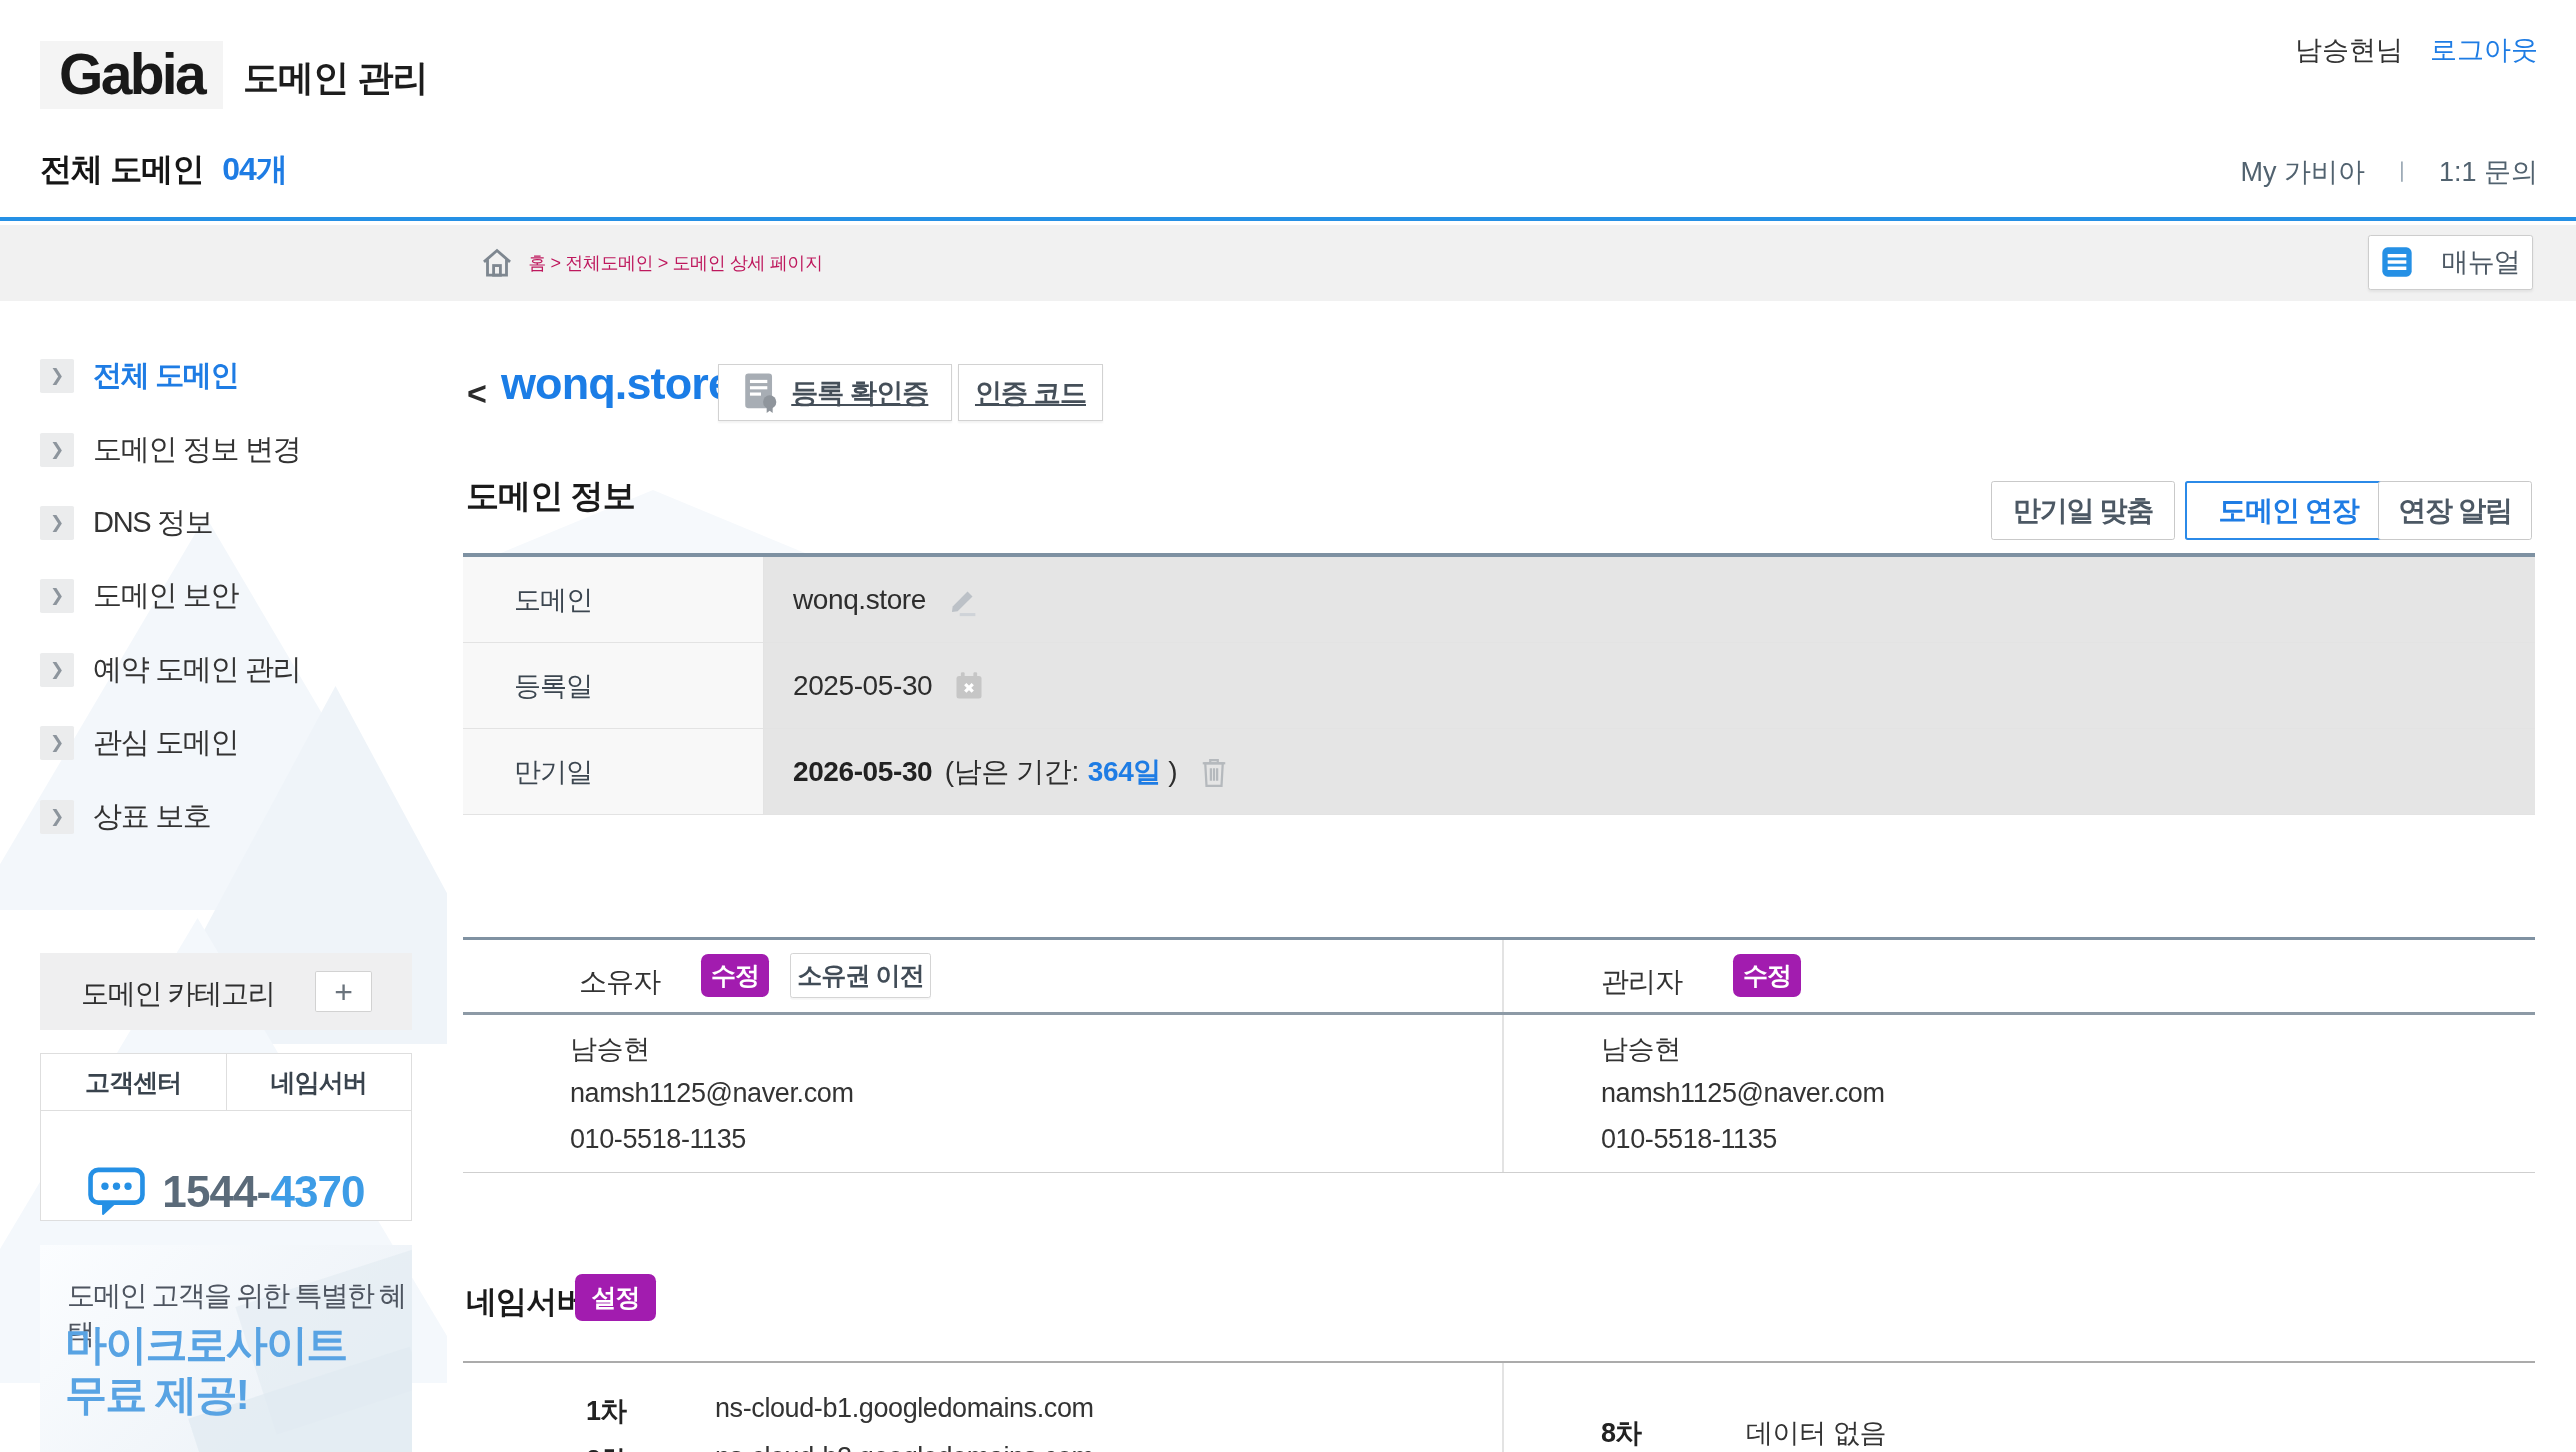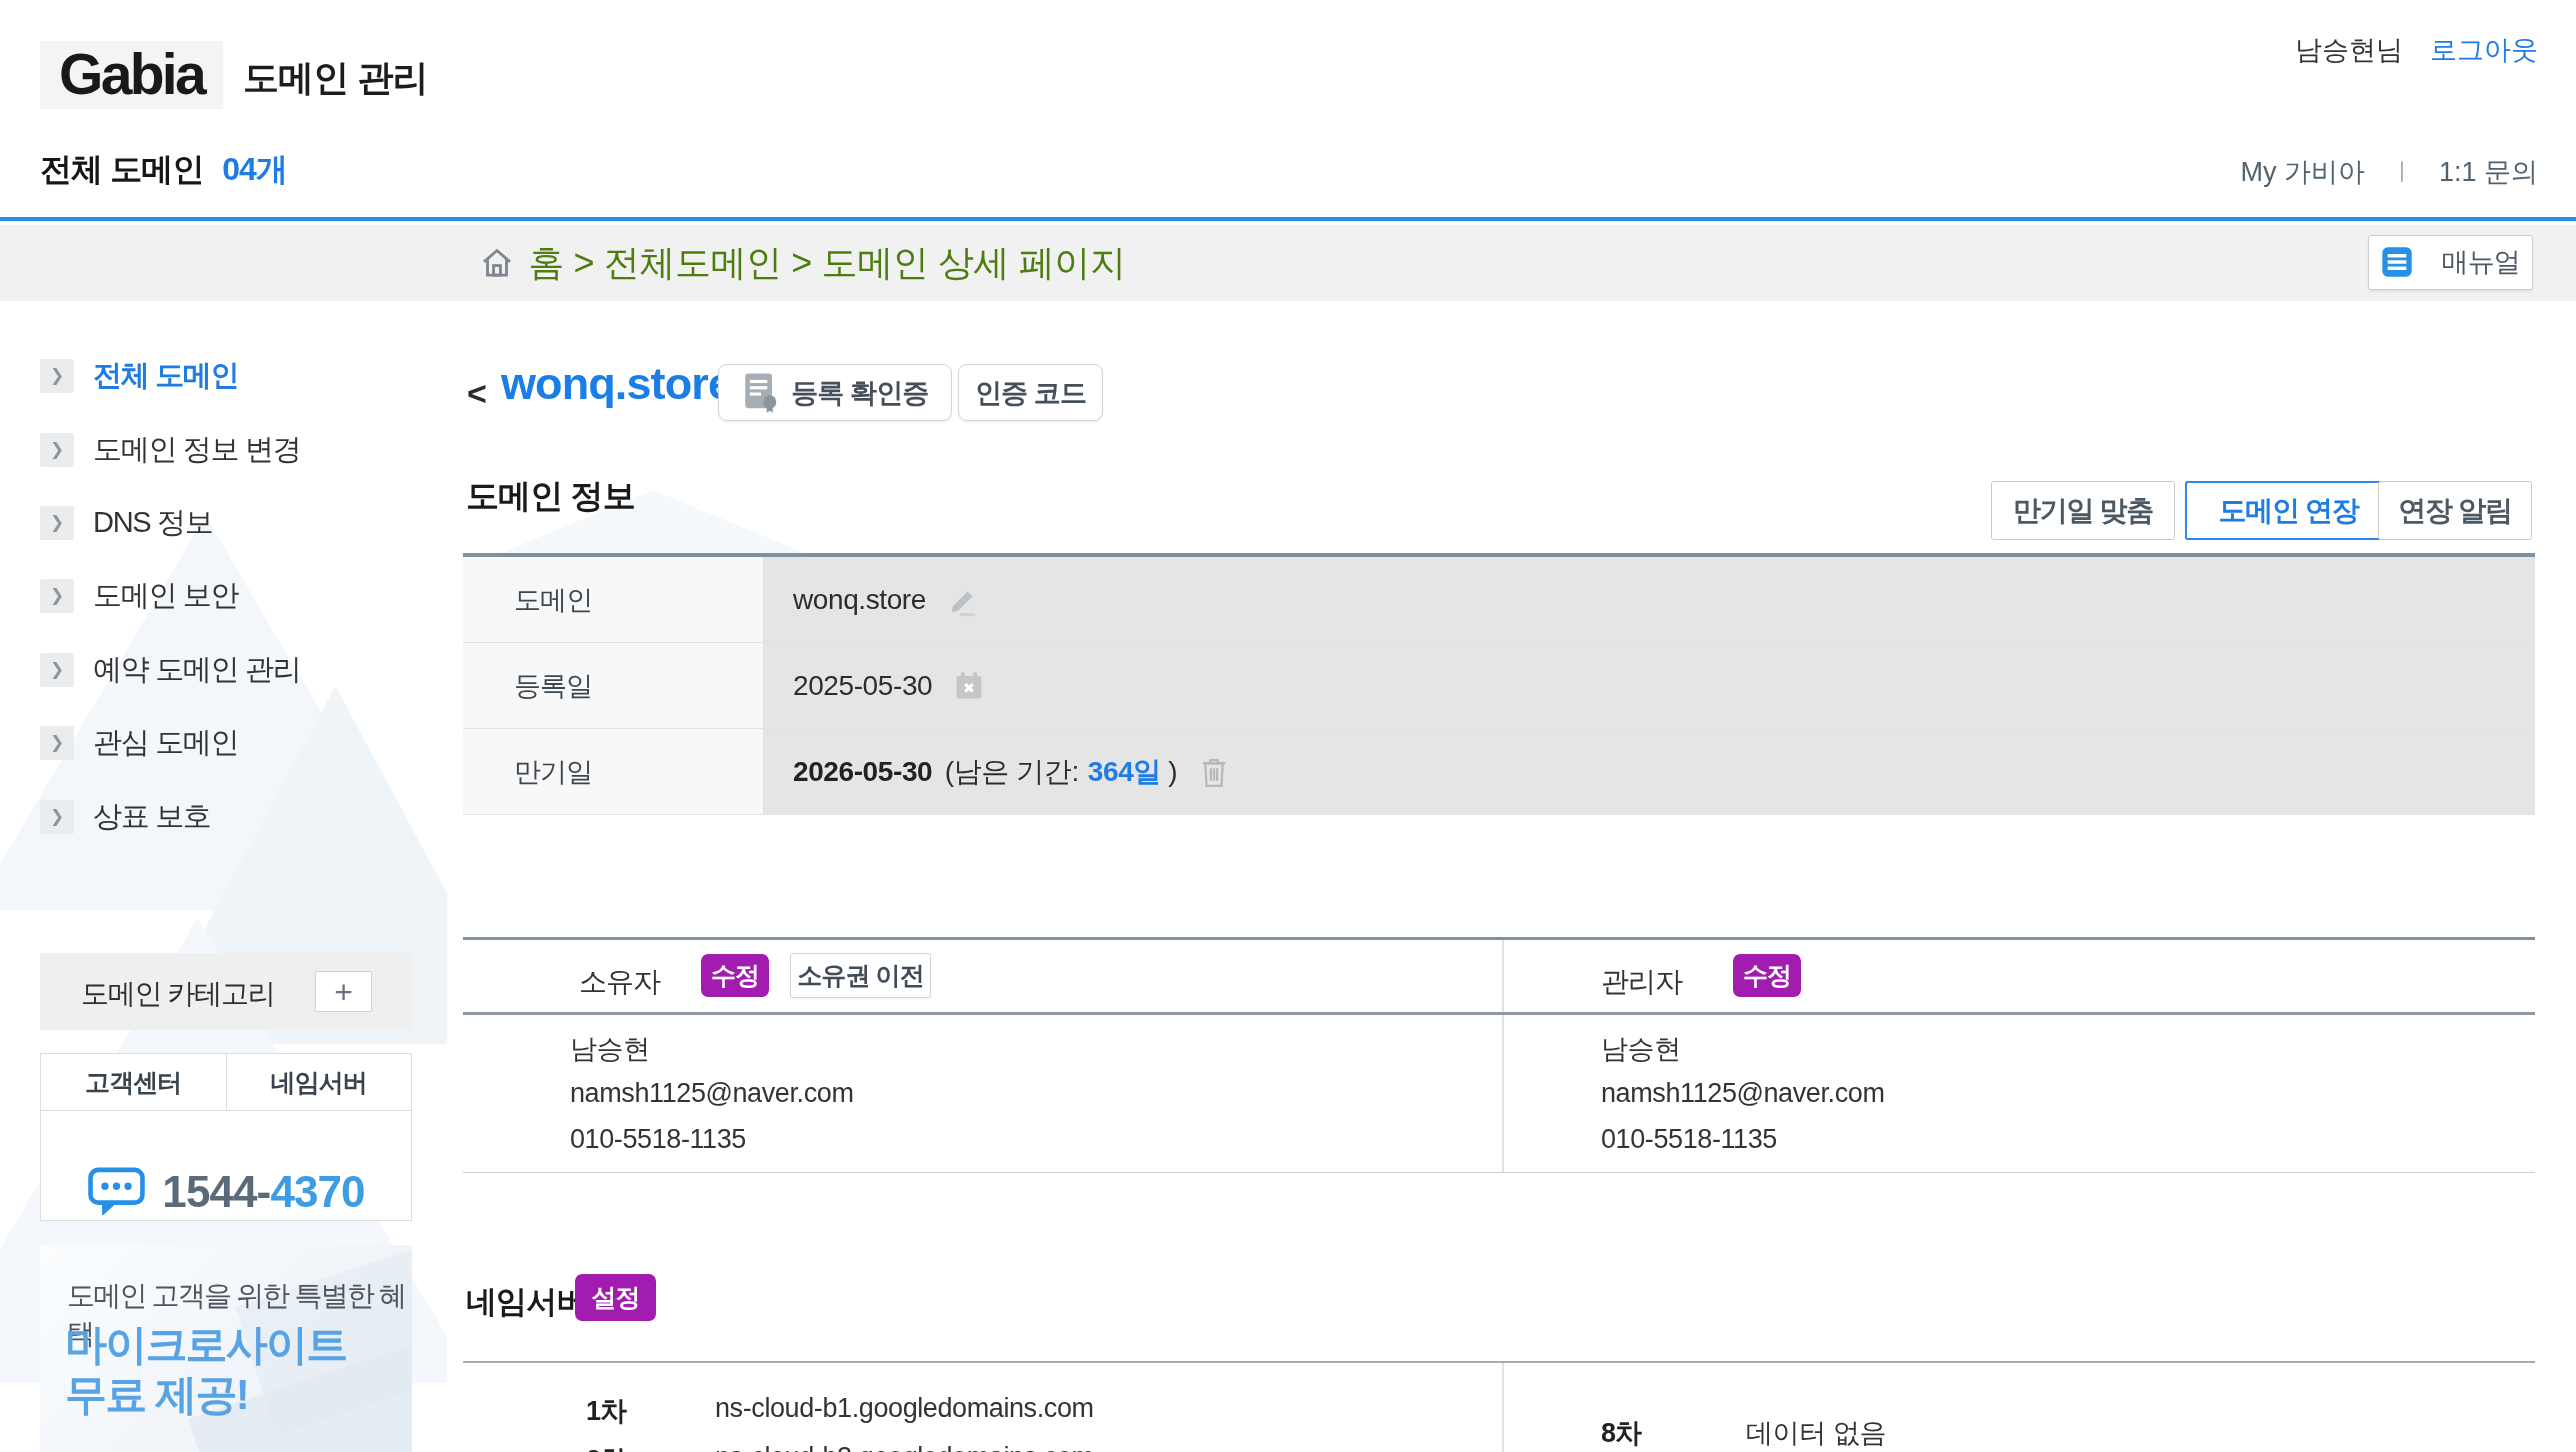--- a/index.html
+++ b/index.html
@@ -18,21 +18,21 @@
   .logout { color:#1e7ce4; cursor:pointer; }
   .count-row { position:absolute; left:40px; top:148px; font-size:32px; font-weight:bold; color:#161616; letter-spacing:-0.9px; }
   .count-value { color:#1e7ce4; margin-left:10.7px; }
   .top-links { position:absolute; right:38px; top:154px; font-size:27px; color:#51626f; display:flex; align-items:center; }
   .top-links .sep { color:#9aa8b4; margin:0 25px; font-size:24px; }
   .top-links a { color:#51626f; cursor:pointer; text-decoration:none; }
 
   
   .breadcrumb { position:absolute; left:0; top:225px; width:2576px; height:76px; background:#f1f1f1; z-index:4; }
   .bc-inner { position:absolute; left:480px; top:0; height:76px; display:flex; align-items:center; gap:14.3px; }
-  .bc-text { font-size:36px; color:#4d7c0f; letter-spacing:-0.4px; cursor:pointer; }
+  .bc-text { font-size:18px; color:#be185d; letter-spacing:-0.4px; cursor:pointer; }
   .manual-btn { position:absolute; right:43px; top:9.8px; width:165px; height:55px; background:#fff;
     border:1.8px solid #cdcdcd; border-radius:2.7px; display:flex; align-items:center; justify-content:center; gap:12.5px;
     box-shadow:0 1.8px 2.7px rgba(0,0,0,.06); cursor:pointer; }
   .manual-label { font-size:27px; font-weight:normal; color:#4c5864; letter-spacing:-0.9px;margin-left:16px; }
 
   
   .sidebar { position:absolute; left:0; top:301px; width:447px; height:1151px; background:#fff; overflow:hidden; }
   .tri { position:absolute; z-index:0; clip-path:polygon(50% 0,100% 100%,0 100%); }
   .tri1 { left:-27px; top:215px; width:465px; height:394px; background:#f3f7fb; }
   .tri2 { left:143px; top:385px; width:385px; height:358px; background:#eff4f9; }
@@ -68,23 +68,23 @@
   .promo-line1 { position:absolute; left:27px; top:32px; font-size:28px; color:#4e5560; letter-spacing:-1.8px; }
   .promo-line2 { position:absolute; left:25px; top:72px; font-size:42px; font-weight:bold; color:#58a3e3; letter-spacing:-1.8px; }
   .promo-line3 { position:absolute; left:25px; top:122px; font-size:42px; font-weight:bold; color:#58a3e3; letter-spacing:-1.8px; }
 
   
   .main-tri { position:absolute; left:501px; top:490px; width:304px; height:63px;
     clip-path:polygon(50% 0,100% 100%,0 100%); background:#f6f9fc; z-index:0; }
 
   .back-arrow { position:absolute; left:467px; top:374px; font-size:34px; font-weight:bold; color:#2b2b2b; cursor:pointer; z-index:2; }
   .domain-name { position:absolute; left:501px; top:358px; font-size:45px; font-weight:bold; color:#1b7de6; letter-spacing:-0.9px; z-index:2; }
-  .hdr-btn { position:absolute; top:364px; height:57px; background:#fff; border:1.8px solid #d2d2d2; border-radius:9px;
+  .hdr-btn { position:absolute; top:364px; height:57px; background:#fff; border:1.8px solid #d2d2d2; border-radius:0;
     display:flex; align-items:center; justify-content:center; gap:11.6px; font-size:27px; font-weight:600; color:#454f59;
-    letter-spacing:-0.9px; box-shadow:0 1.8px 1.8px rgba(0,0,0,.05); cursor:pointer; z-index:2; }
+    letter-spacing:-0.9px; box-shadow:0 1.8px 1.8px rgba(0,0,0,.05); cursor:pointer; z-index:2;text-decoration:underline; }
   .cert-btn { left:718px; width:234px; }
   .code-btn { left:958px; width:145px; }
 
   .section-title { position:absolute; left:466px; top:474px; font-size:33px; font-weight:bold; color:#1a1a1a; letter-spacing:-0.9px; z-index:2; }
   .act-btn { position:absolute; top:481px; height:59px; background:#fff; border:1.8px solid #c9c9c9; border-radius:2.7px;
     display:flex; align-items:center; justify-content:center; font-size:28px; font-weight:bold; color:#4c5864;
     letter-spacing:-1.3px; cursor:pointer; z-index:2; }
   .btn-expiry { left:1991px; width:184px; }
   .btn-extend { left:2185px; width:207px; border:2.7px solid #2b8ae8; color:#1e7ce4; }
   .btn-alarm  { left:2378px; width:154px; }

